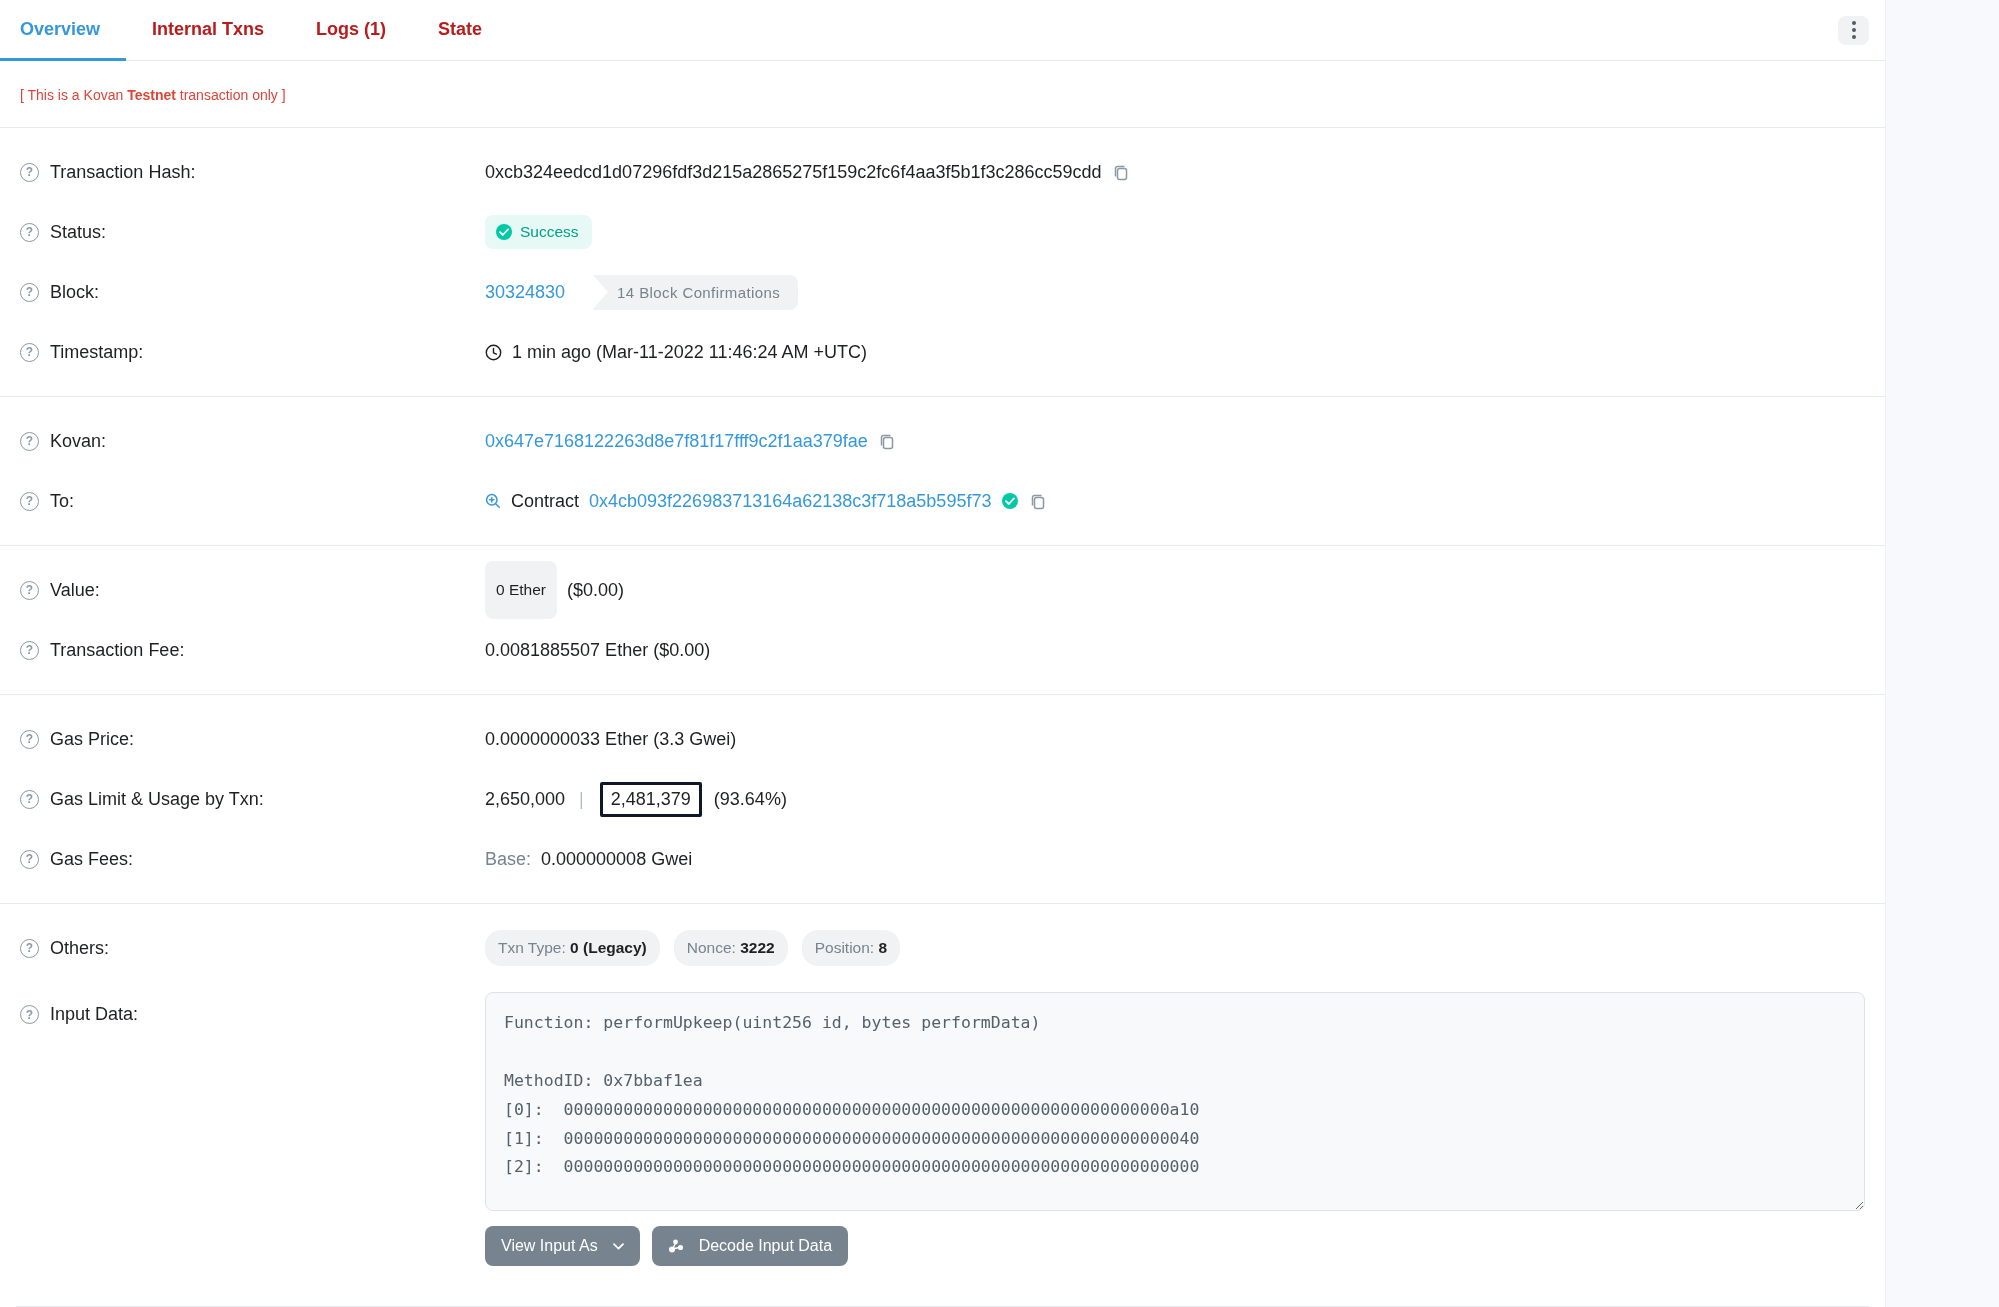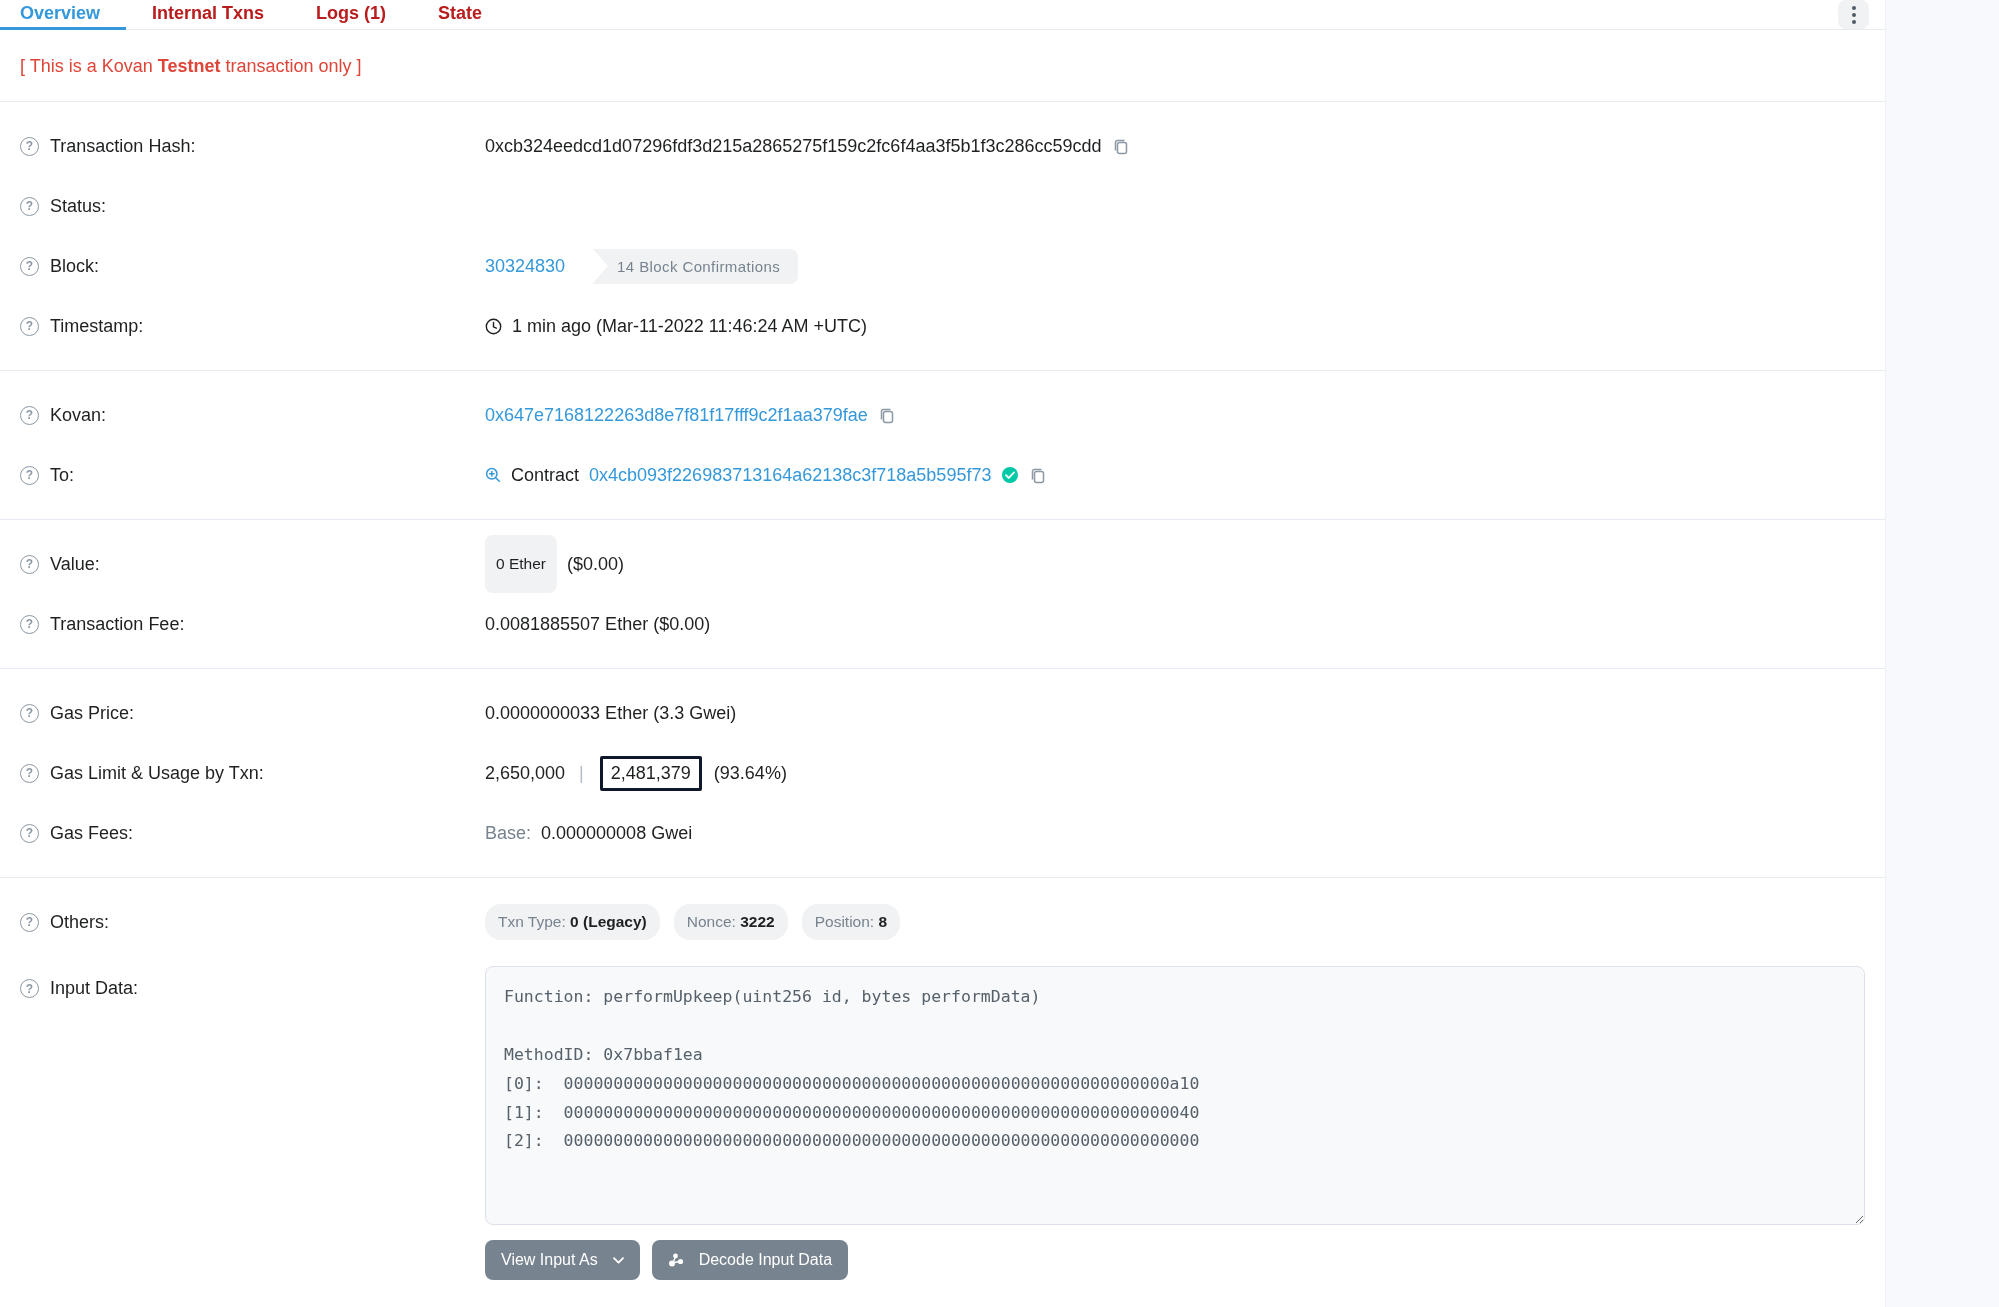--- a/index.html
+++ b/index.html
@@ -59,21 +59,21 @@
   .value-col { flex: 1; display: flex; align-items: center; gap: 10px; font-size: 18px; color: #1e2022; flex-wrap: wrap; }
   .qicon {
     width: 19px; height: 19px; flex-shrink: 0;
     border: 1.4px solid #8c98a4; border-radius: 50%;
     color: #8c98a4; font-size: 12px; font-weight: 700;
     display: inline-flex; align-items: center; justify-content: center;
     cursor: default;
   }
 
   
-  .notice { padding: 26px 20px 24px; font-size: 18px; color: #de4437; border-bottom: 1px solid #e7eaf3; }
+  .notice { padding: 26px 20px 24px; font-size: 14px; color: #de4437; border-bottom: 1px solid #e7eaf3; }
   .notice b { font-weight: 700; }
 
   
   .link { color: #3498db; text-decoration: none; cursor: pointer; }
   .icon-btn { background: none; border: none; cursor: pointer; display: inline-flex; align-items: center; padding: 0; }
   svg { display: block; }
 
   .status-badge {
     display: inline-flex; align-items: center; gap: 7px;
     background: #e7f9f4; color: #00a186;
@@ -102,21 +102,21 @@
   .muted { color: #77838f; }
   .sep { color: #b4bcc6; font-weight: 300; padding: 0 4px; }
   .gas-used-box {
     border: 3px solid #0f172a; border-radius: 2px;
     padding: 4px 8px; margin: 0 2px;
   }
 
   
   .input-wrap { flex: 1; display: flex; flex-direction: column; }
   .input-data {
-    width: 100%; height: 259px;
+    width: 100%; height: 219px;
     background: #f8f9fa;
     border: 1px solid #dde2ea;
     border-radius: 8px;
     font-family: "DejaVu Sans Mono", monospace;
     font-size: 16.5px; line-height: 1.75; color: #55606a;
     padding: 16px 18px;
     resize: both; outline: none; white-space: pre; overflow: auto;
   }
   .btn-row { display: flex; gap: 12px; margin-top: 15px; }
   .slate-btn {
@@ -162,20 +162,31 @@
             </svg>
           </span>
         </button>
       </div>
     </div>
 
     <div class="row">
       <div class="label-col">
         <span class="qicon">?</span>
         <span>Status:</span>
+      </div>
+      <div class="value-col">
+        <span class="status-badge">
+          <span>
+            <svg width="18" height="18" viewBox="0 0 18 18">
+              <circle cx="9" cy="9" r="8" fill="#00c9a7"></circle>
+              <path d="M5 9.2 L7.8 12 L13 6.4" stroke="#ffffff" stroke-width="1.8" fill="none" stroke-linecap="round" stroke-linejoin="round"></path>
+            </svg>
+          </span>
+          <span>Success</span>
+        </span>
       </div>
     </div>
 
     <div class="row">
       <div class="label-col">
         <span class="qicon">?</span>
         <span>Block:</span>
       </div>
       <div class="value-col">
         <a class="link">30324830</a>

